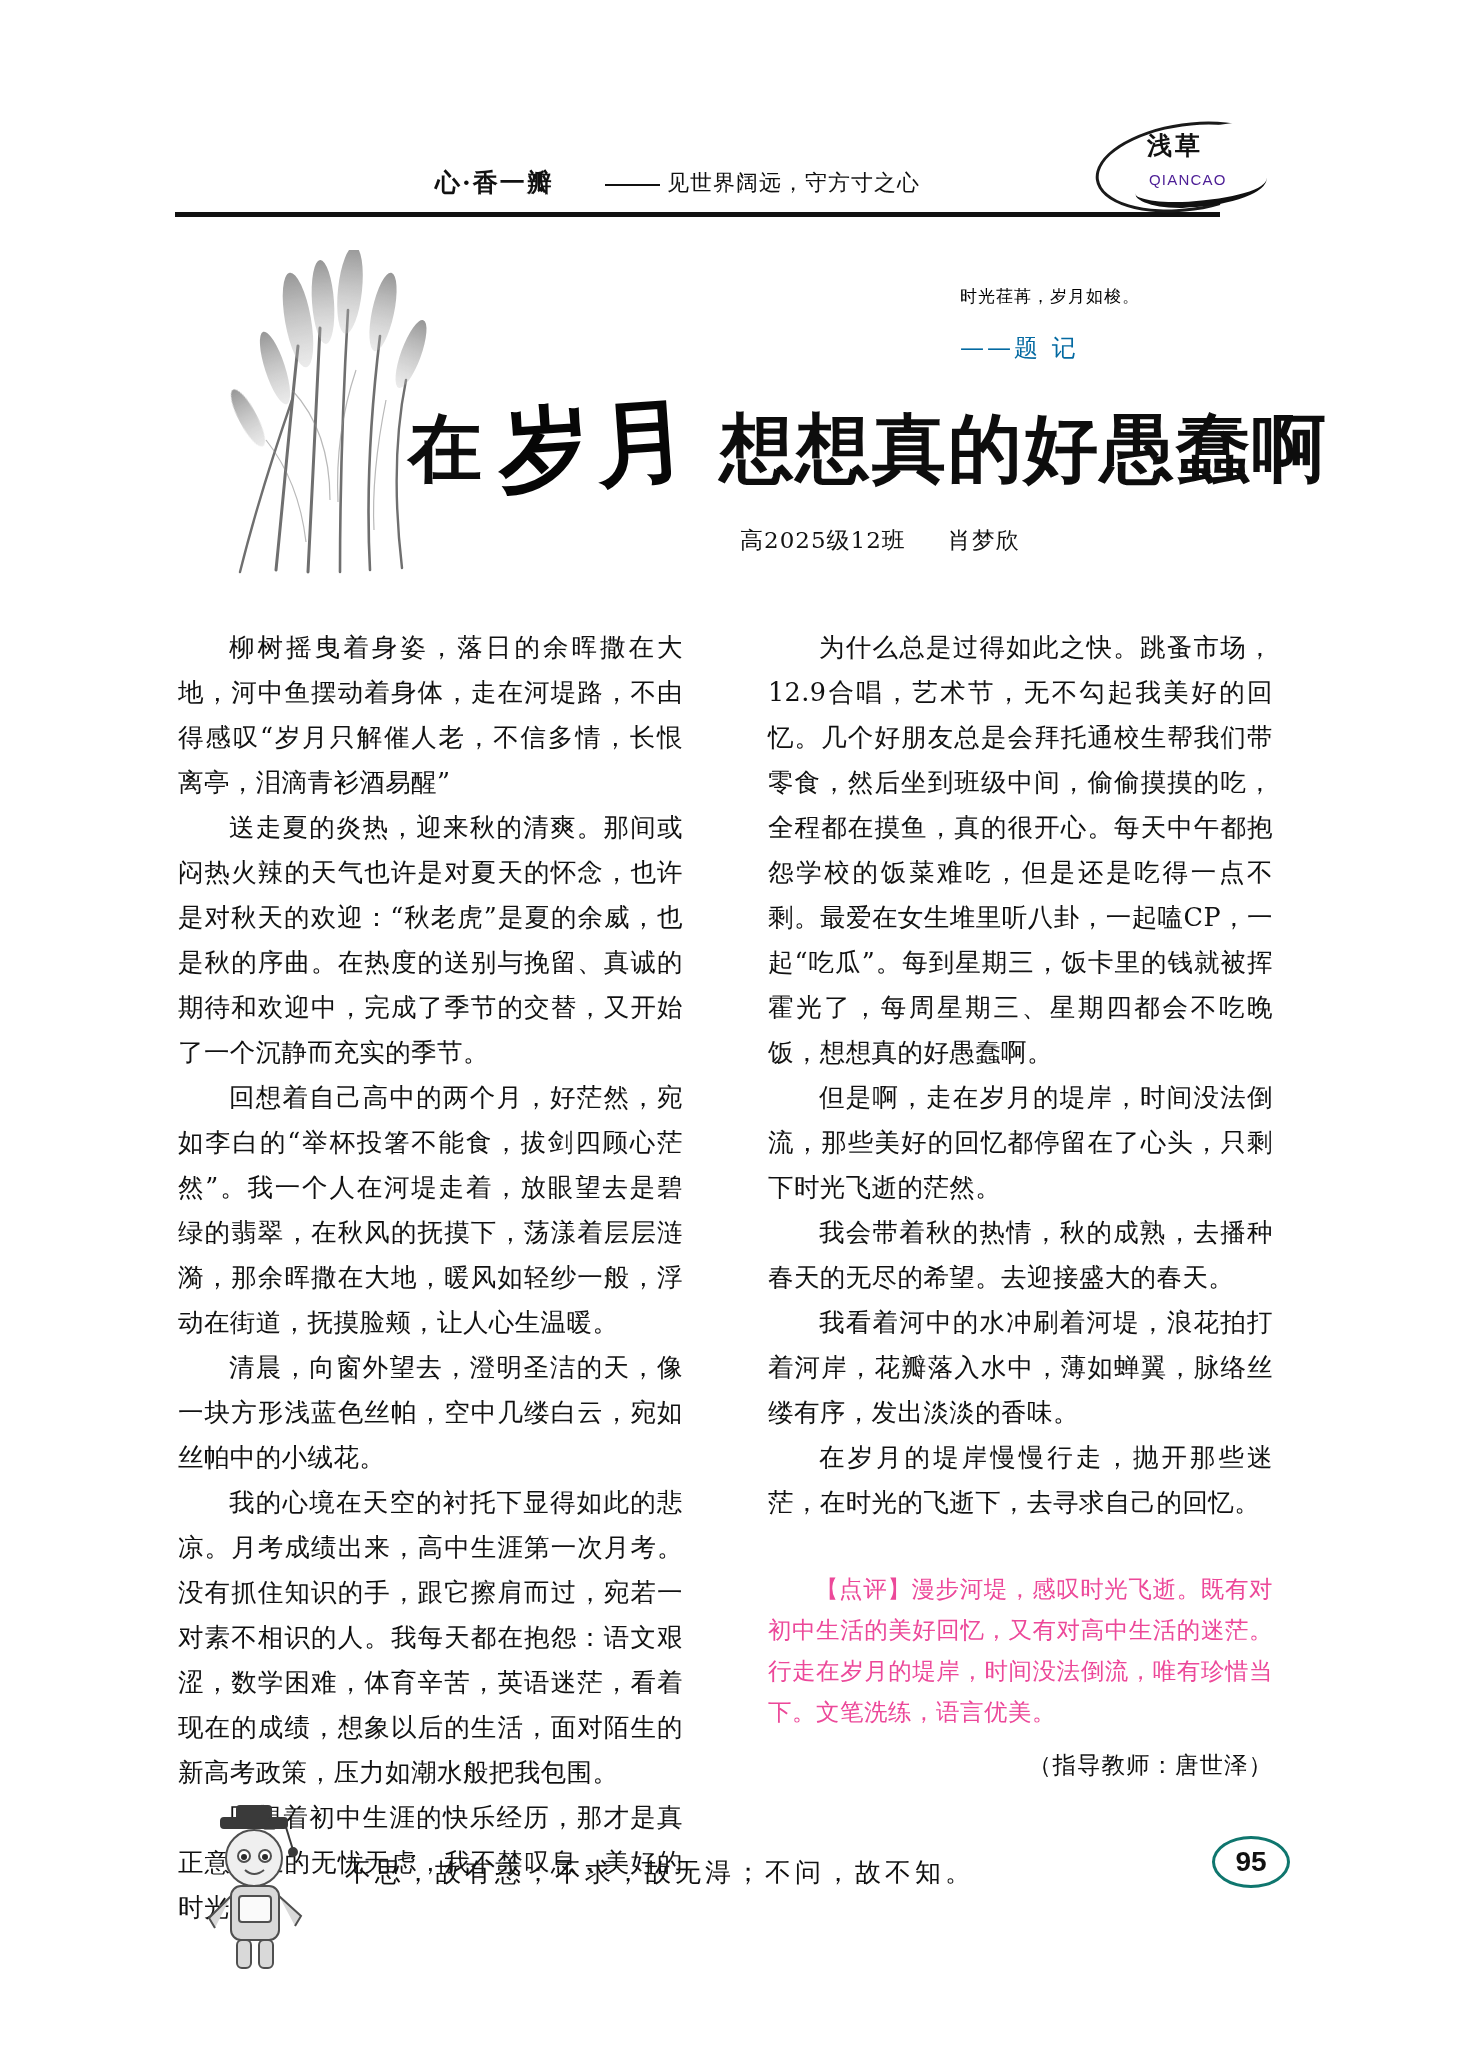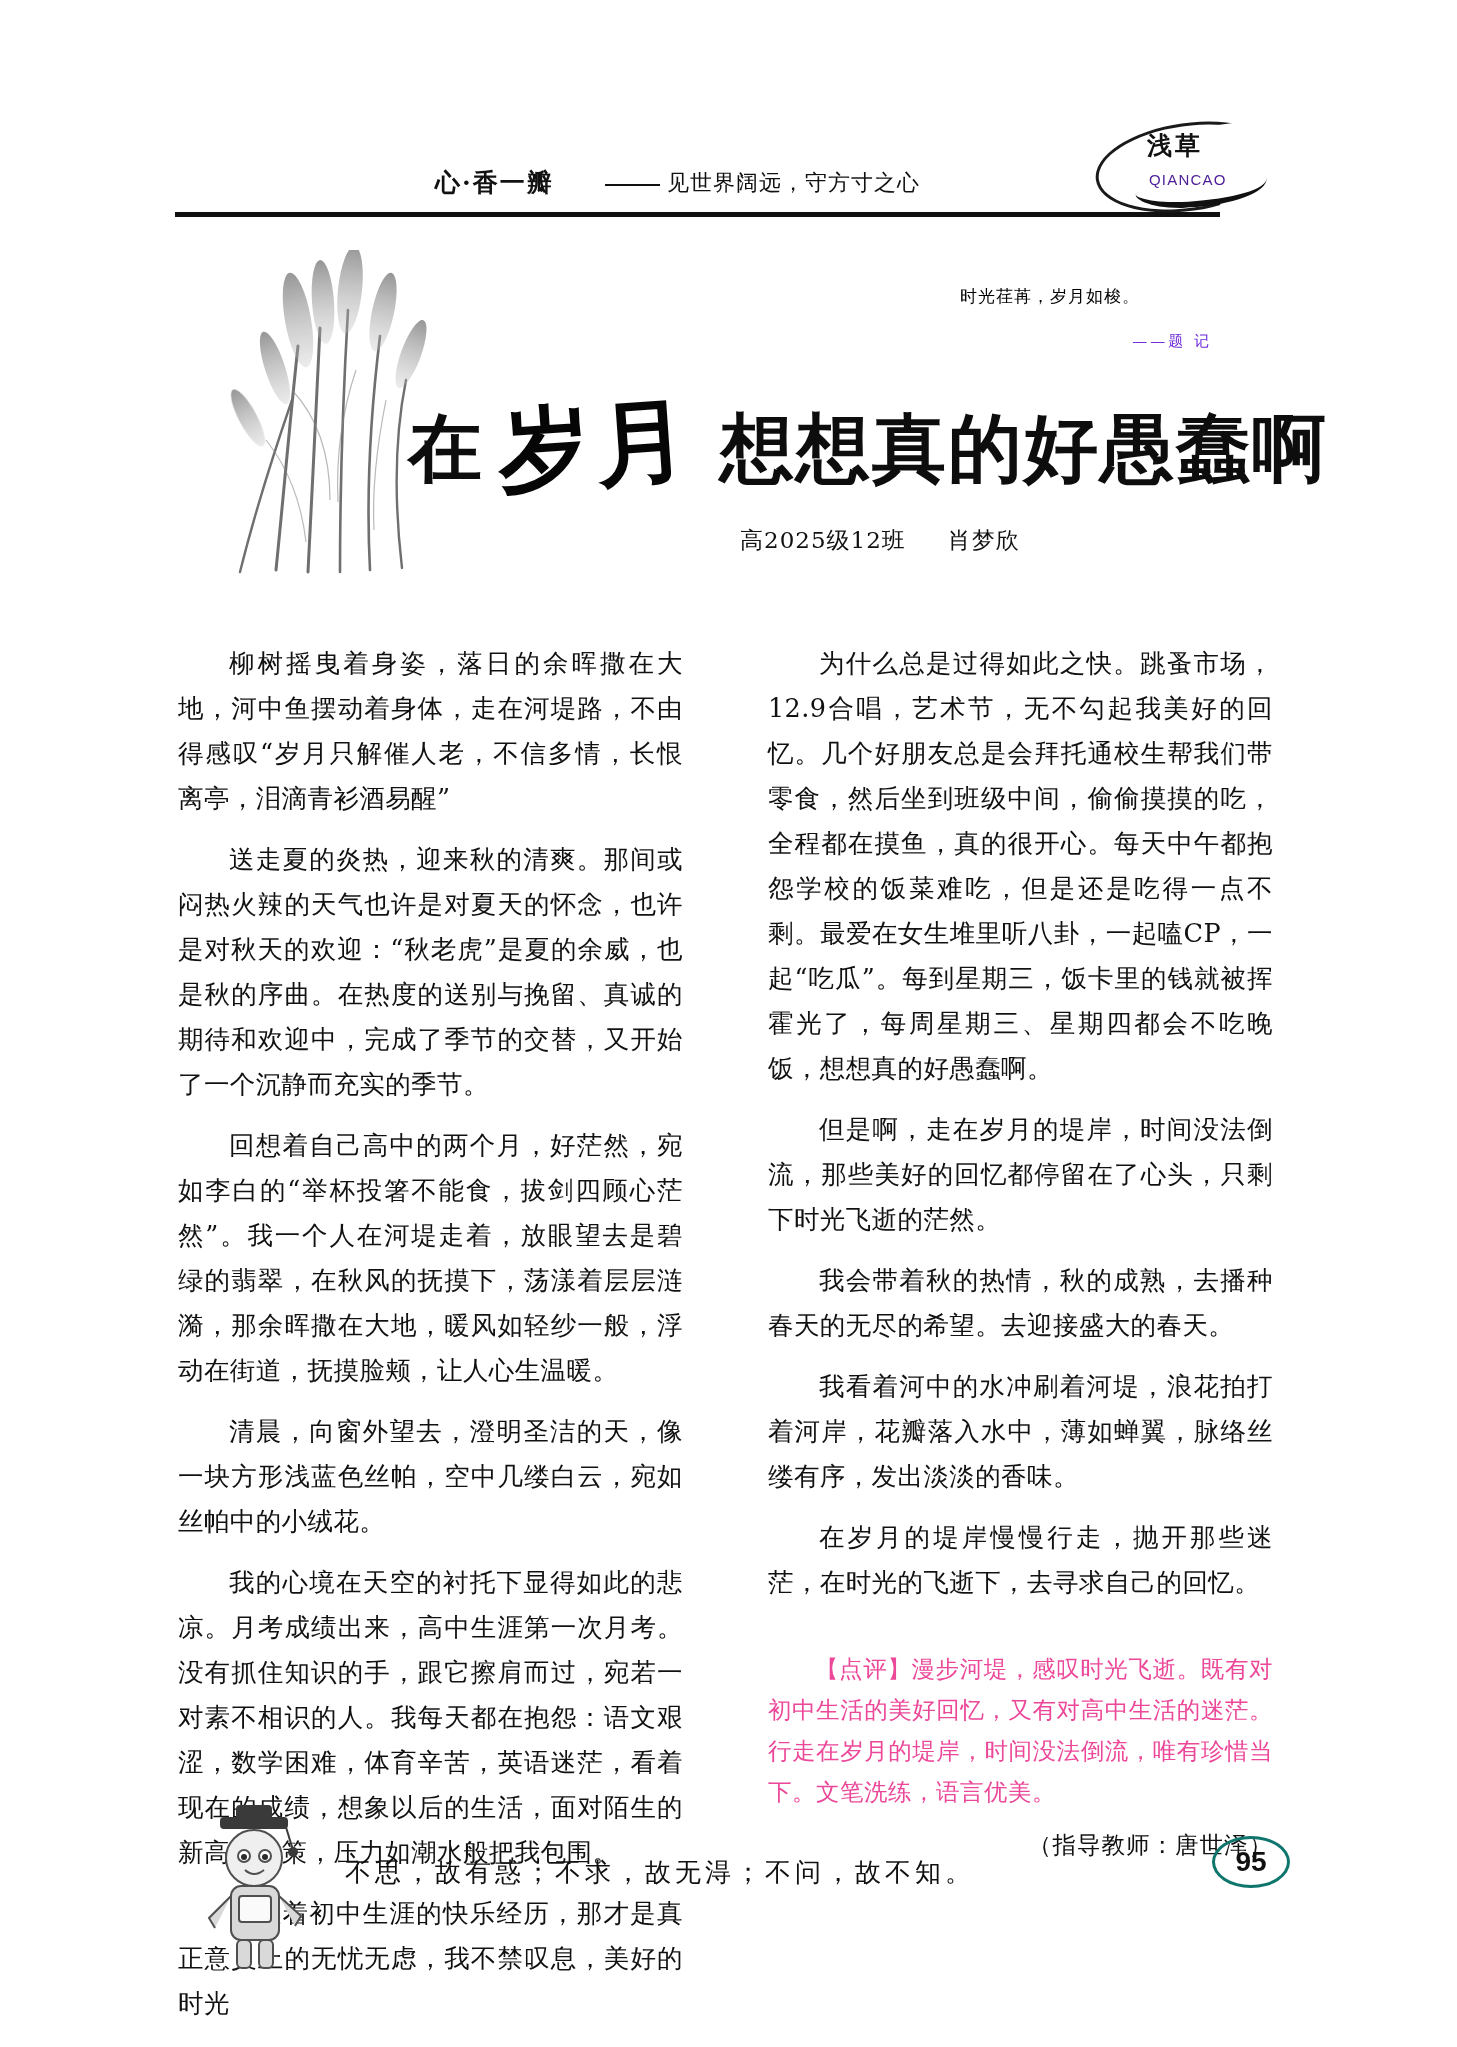--- a/index.html
+++ b/index.html
@@ -132,26 +132,25 @@
   }
   .epigraph .line1 {
     font-family: "DejaVu Serif", serif;
     font-size: 17px;
     letter-spacing: 1px;
     color: #000000;
     white-space: nowrap;
   }
   .epigraph .line2 {
     margin-top: 24px;
-    text-align: right;
     padding-right: 18px;
     font-family: "DejaVu Serif", serif;
-    font-size: 15px;
+    font-size: 24px;
     letter-spacing: 3px;
-    color: #6d28d9;
+    color: #0369a1;
   }
 
   
   .reeds {
     position: absolute;
     left: 180px;
     top: 250px;
     width: 290px;
     height: 330px;
   }
@@ -206,21 +205,21 @@
     width: 1100px;
   }
   .col {
     position: absolute;
     top: 0;
     width: 505px;
   }
   .col-left { left: 0; }
   .col-right { left: 590px; }
   .col p {
-    margin: 16px 0 0 0;
+    margin: 0 0 0 0;
     font-family: "DejaVu Serif", serif;
     font-size: 25.5px;
     line-height: 45px;
     text-indent: 2em;
     text-align: justify;
     text-justify: inter-ideograph;
     color: #111;
     letter-spacing: 0.4px;
   }
   .comment {

